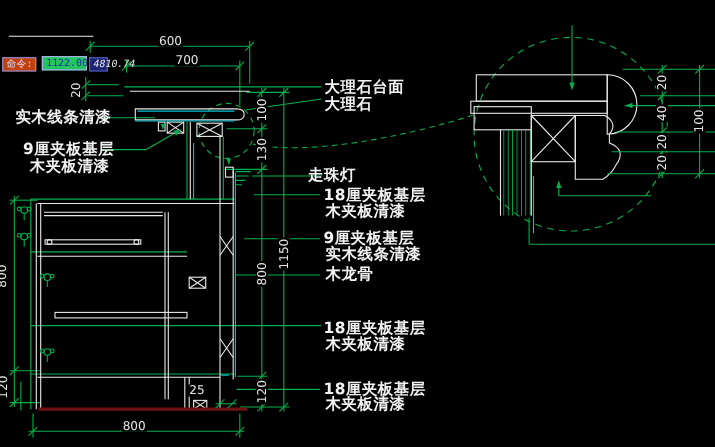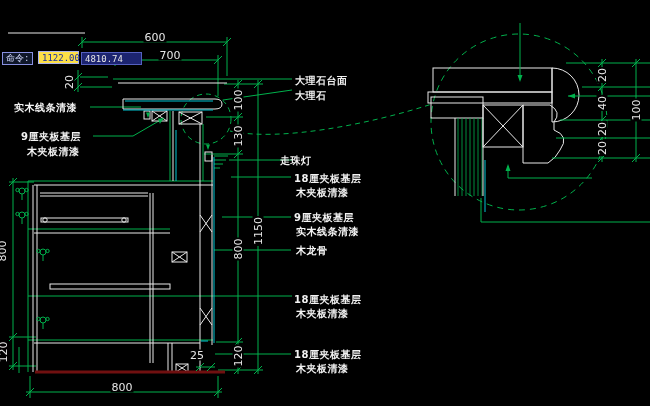--- a/index.html
+++ b/index.html
@@ -1,33 +1,33 @@
 <!DOCTYPE html>
 <html><head>
 <meta charset="utf-8">
 <style>
   html,body{margin:0;padding:0;background:#000;}
   .stage{position:relative;width:650px;height:406px;background:#000;overflow:hidden;
-         font-family:"Liberation Sans",sans-serif;}
+         font-family:"Liberation Sans",sans-serif;text-align:center;}
   svg{position:absolute;left:0;top:0;}
   .g{stroke:#00b14c;fill:none;stroke-width:1;}
   .w{stroke:#e9e9e9;fill:none;stroke-width:1;}
   .c{stroke:#00c6d4;fill:none;stroke-width:1;}
   .m{stroke:#701010;fill:none;stroke-width:3;}
   .t{position:absolute;color:#e6e6e6;font-size:11px;line-height:11px;background:#000;
      padding:0 1px;white-space:nowrap;font-family:"DejaVu Sans",sans-serif;}
   .ctr{transform:translate(-50%,-50%);}
   .rot{transform:translate(-50%,-50%) rotate(-90deg);}
-  .lab{position:absolute;color:#f2f2f2;font-weight:bold;font-size:10px;line-height:13px;
+  .lab{position:absolute;color:#f2f2f2;font-weight:bold;font-size:14px;line-height:13px;
        letter-spacing:.5px;white-space:nowrap;font-family:"DejaVu Sans",sans-serif;}
   .cmd{position:absolute;height:13px;font-family:"DejaVu Sans Mono",monospace;
        font-size:9px;line-height:13px;padding:0 3px;box-sizing:border-box;}
-  .cmd1{left:2px;top:52px;background:#0f172a;border:1px solid #8890e0;color:#d6dcff;font-family:Liberation Mono, monospace;}
-  .cmd2{left:38px;top:51px;width:41px;background:#fde047;border:1px solid #aab2ee;color:#1b2fa0;}
-  .cmd3{left:81px;top:52px;width:61px;background:#1c2470;border:1px solid #5560c0;color:#e6e6e6;}
+  .cmd1{left:2px;top:52px;background:#c2410c;border:1px solid #8890e0;color:#d6dcff;}
+  .cmd2{left:38px;top:51px;width:41px;background:#22c55e;border:1px solid #aab2ee;color:#1b2fa0;}
+  .cmd3{left:81px;top:52px;width:17px;background:#1c2470;border:1px solid #5560c0;color:#e6e6e6;font-style:italic;}
 </style>
 </head>
 <body>
 
 <div class="stage">
 
 <svg width="650" height="406" viewBox="0 0 650 406">
   <defs>
     <g id="tk">
           <line x1="-4" y1="4" x2="4" y2="-4"></line>
@@ -272,21 +272,21 @@
 <div class="t ctr" style="left:155px;top:37px">600</div>
 <div class="t ctr" style="left:170px;top:55px">700</div>
 <div class="t rot" style="left:69px;top:82px">20</div>
 <div class="t rot" style="left:238px;top:100px">100</div>
 <div class="t rot" style="left:238px;top:136px">130</div>
 <div class="t rot" style="left:238px;top:249px">800</div>
 <div class="t rot" style="left:258px;top:231px">1150</div>
 <div class="t rot" style="left:238px;top:356px">120</div>
 <div class="t rot" style="left:2px;top:251px">800</div>
 <div class="t rot" style="left:3px;top:352px">120</div>
-<div class="t ctr" style="left:197px;top:355px">25</div>
+<div class="t ctr" style="left:179px;top:355px">25</div>
 <div class="t ctr" style="left:122px;top:387px">800</div>
 
 <div class="t rot" style="left:602px;top:75px">20</div>
 <div class="t rot" style="left:602px;top:103px">40</div>
 <div class="t rot" style="left:602px;top:129px">20</div>
 <div class="t rot" style="left:602px;top:148px">20</div>
 <div class="t rot" style="left:636px;top:110px">100</div>
 
 <div class="lab" style="left:14px;top:101px">实木线条清漆</div>
 <div class="lab" style="left:21px;top:130px">9厘夹板基层</div>

